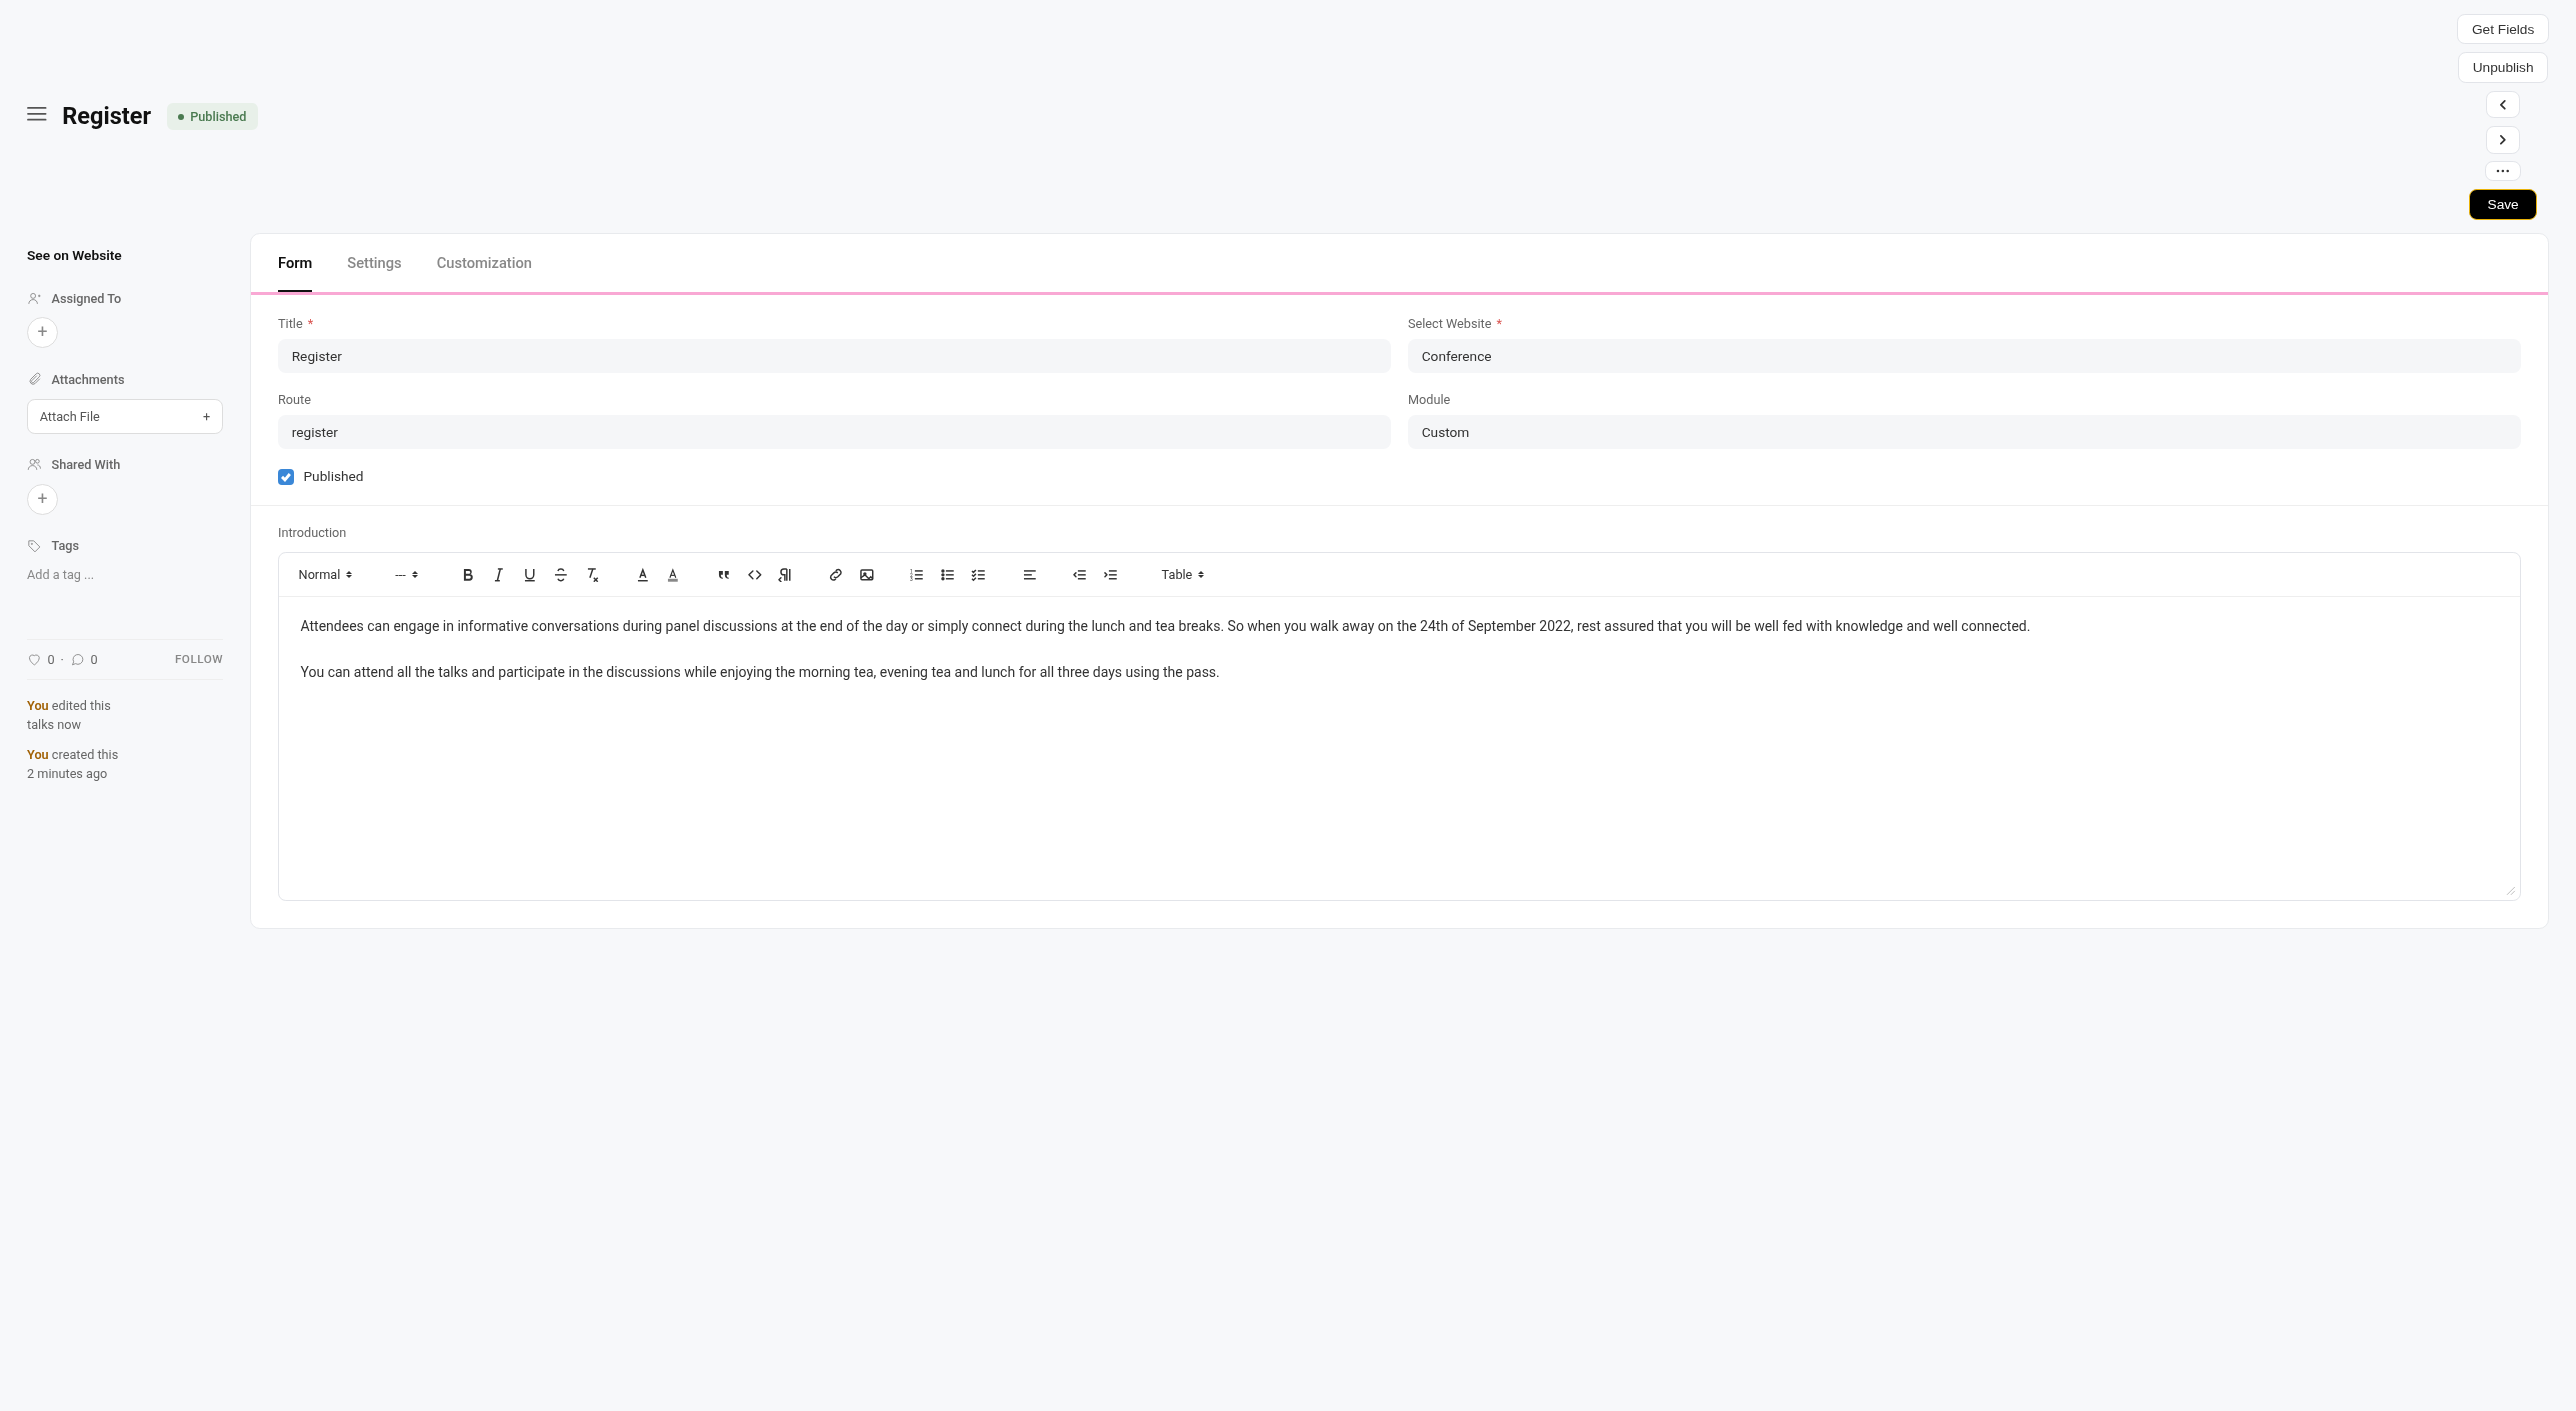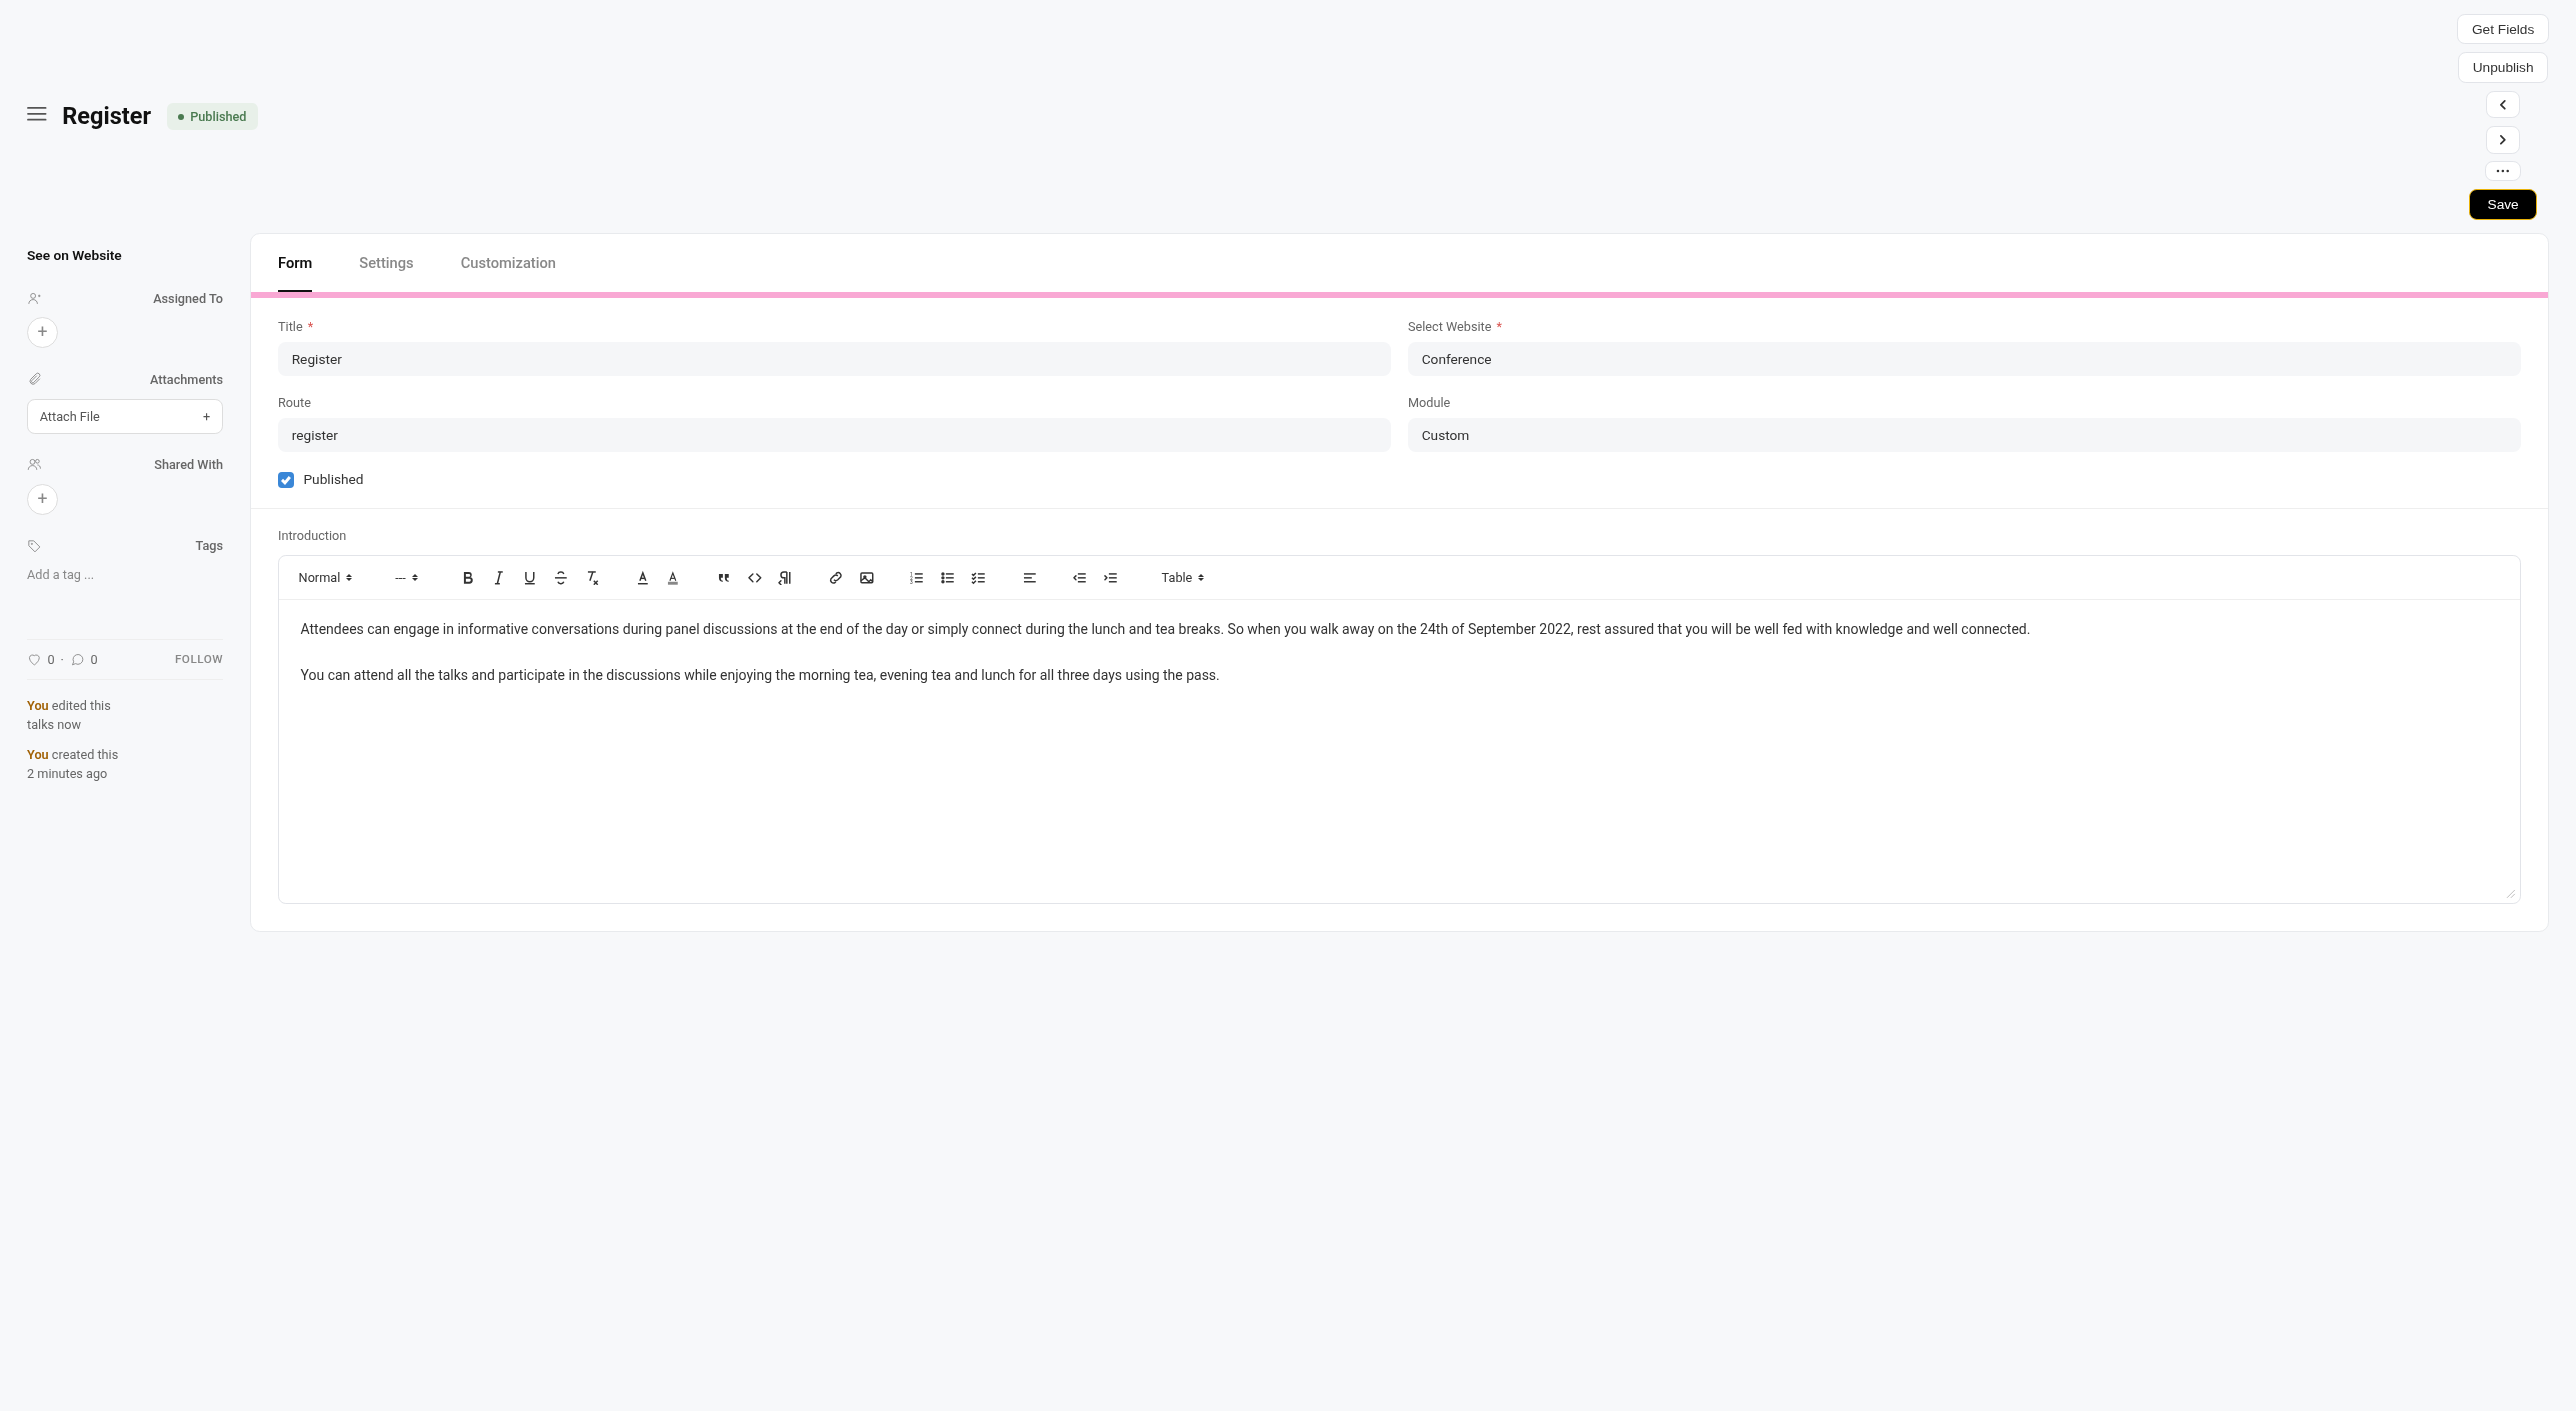--- a/index.html
+++ b/index.html
@@ -100,21 +100,20 @@
       cursor: pointer;
     }
     .sidebar-section {
       display: flex;
       align-items: center;
       gap: 9.8px;
       color: #666;
       font-size: 12.7px;
       font-weight: 500;
       margin-bottom: 9.8px;
-      justify-content: space-between;
     }
     .sidebar-section svg {
       width: 14.7px;
       height: 14.7px;
       stroke: #888;
       fill: none;
       stroke-width: 1.5;
     }
     .add-circle {
       width: 31px;
@@ -191,23 +190,23 @@
       font-weight: 600;
     }
     .main-card {
       flex: 1;
       background: #fff;
       border: 1px solid #e8eaed;
       border-radius: 9.8px;
     }
     .tabs {
       display: flex;
-      gap: 47px;
+      gap: 35px;
       padding: 0 27px;
-      border-bottom: 6px solid #f9a8d4;
+      border-bottom: 3px solid #f9a8d4;
     }
     .tab {
       padding: 17.6px 0 15.7px;
       font-size: 14.7px;
       font-weight: 500;
       color: #888;
       cursor: pointer;
       border-bottom: 2px solid transparent;
     }
     .tab.active {

